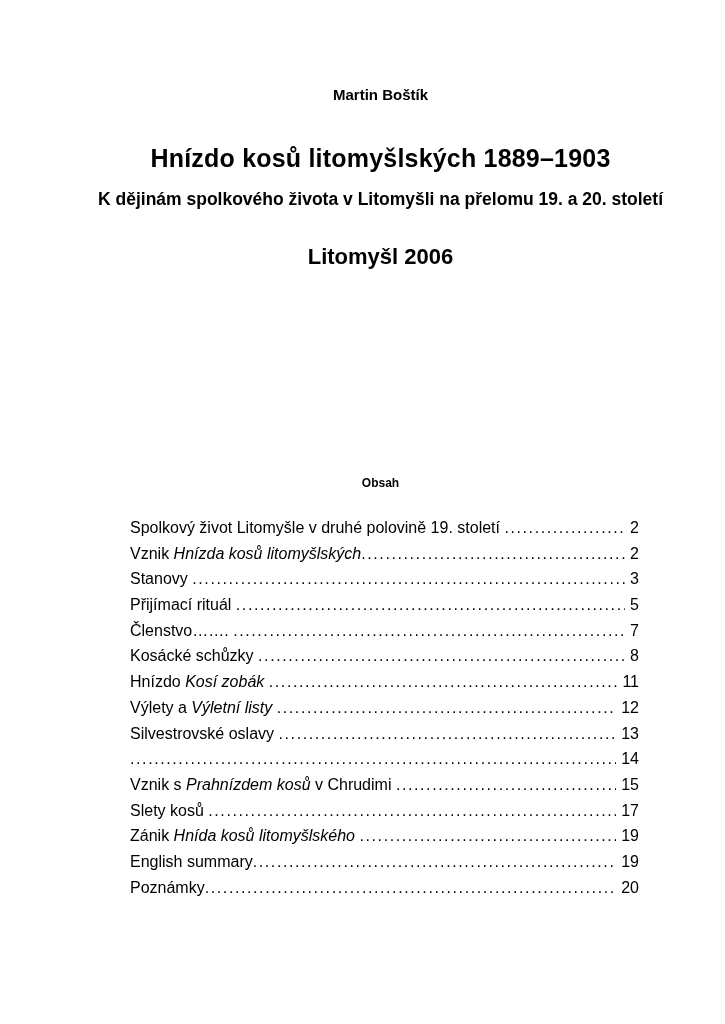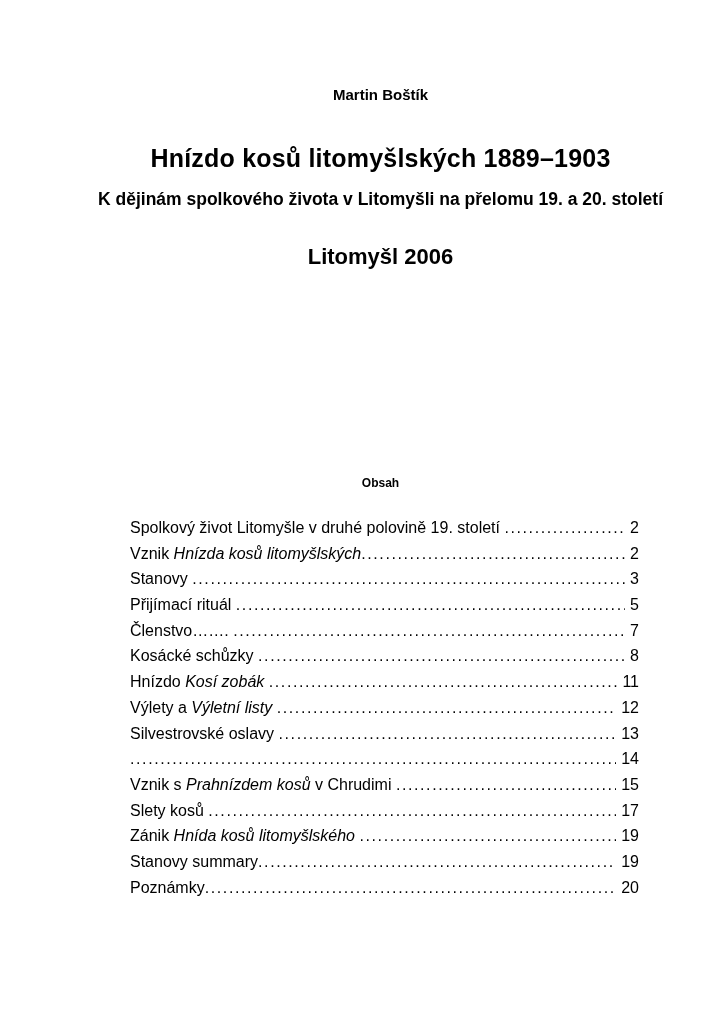--- a/index.html
+++ b/index.html
@@ -150,21 +150,21 @@
 
   <div class="toc-row">
     <span class="t-pre">Zánik </span>
     <span class="t-it">Hnída kosů litomyšlského</span>
     <span class="t-post"> </span>
     <span class="t-dots">..........................................................................................................................................................</span>
     <span class="t-page">19</span>
   </div>
 
   <div class="toc-row">
-    <span class="t-pre">Stanovy summary</span>
+    <span class="t-pre">English summary</span>
     <span class="t-it"></span>
     <span class="t-post"></span>
     <span class="t-dots">..........................................................................................................................................................</span>
     <span class="t-page">19</span>
   </div>
 
   <div class="toc-row">
     <span class="t-pre">Poznámky</span>
     <span class="t-it"></span>
     <span class="t-post"></span>

